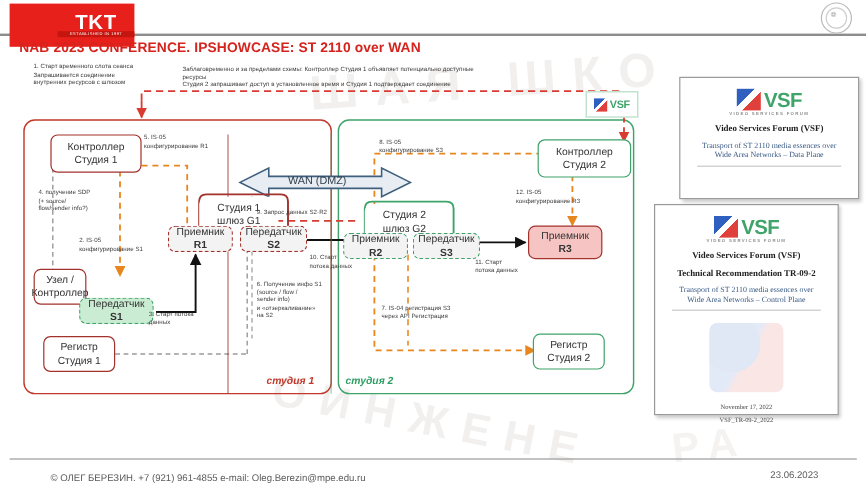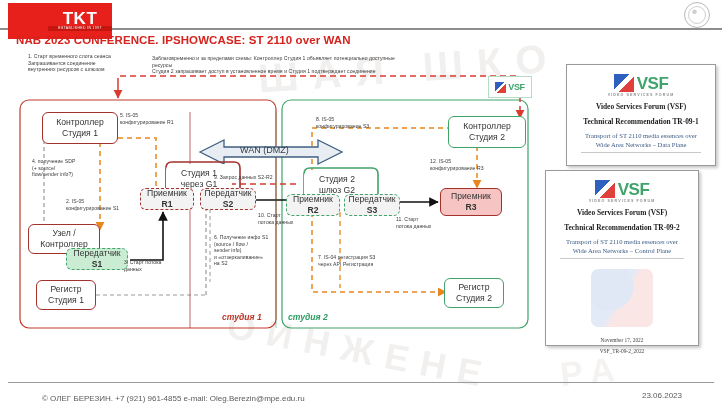--- a/index.html
+++ b/index.html
@@ -171,38 +171,38 @@
       <path d="M200,100 L224,88 L224,95 L318,95 L318,88 L342,100 L318,112 L318,105 L224,105 L224,112 z" fill="#e7edf3" stroke="#3f5f7f" stroke-width="1.3"></path>
     </svg>
 
     <div class="wanlabel" style="left:240px;top:93px;">WAN (DMZ)</div>
 
     <div class="node red" style="left:42px;top:60px;width:76px;height:32px;">
       <span>Контроллер</span>
       <span>Студия 1</span>
     </div>
 
-    <div class="node red" style="left:28px;top:172px;width:72px;height:30px;">
+    <div class="node red" style="left:28px;top:172px;width:44px;height:30px;">
       <span>Узел /</span>
       <span>Контроллер</span>
     </div>
 
     <div class="node fillgreen" style="left:66px;top:196px;width:62px;height:22px;">
       <span>Передатчик</span>
       <b>S1</b>
     </div>
 
     <div class="node red" style="left:36px;top:228px;width:60px;height:30px;">
       <span>Регистр</span>
       <span>Студия 1</span>
     </div>
 
     <div class="node red" style="left:166px;top:112px;width:66px;height:30px;border:none;">
       <span>Студия 1</span>
-      <span><span>через G1</span></span>
+      <span><span>шлюз G1</span></span>
     </div>
     <svg style="position:absolute;left:160px;top:106px;" width="86" height="44">
       <path d="M6,40 L6,10 Q6,4 12,4 L74,4 Q80,4 80,10 L80,40" fill="none" stroke="#a3312c" stroke-width="1.6"></path>
     </svg>
 
     <div class="node dashred" style="left:140px;top:136px;width:54px;height:22px;">
       <span>Приемник</span>
       <b>R1</b>
     </div>
     <div class="node dashred" style="left:200px;top:136px;width:56px;height:22px;">
@@ -282,21 +282,20 @@
     </div>
   </div>
 
   <div class="doc doc1">
     <div class="doc-logo">
       <div class="doc-sq"></div>
       <div class="doc-vsf">VSF</div>
     </div>
     <div class="doc-forum">VIDEO SERVICES FORUM</div>
     <div class="doc-t1">Video Services Forum (VSF)</div>
-    <div class="doc-t1">Technical Recommendation TR-09-1</div>
     <div class="doc-t2">Transport of ST 2110 media essences over</div>
     <div class="doc-t2" style="margin-top:0">Wide Area Networks – Data Plane</div>
     <div class="doc-rule"></div>
   </div>
 
   <div class="doc doc2">
     <div class="doc-logo">
       <div class="doc-sq"></div>
       <div class="doc-vsf">VSF</div>
     </div>

